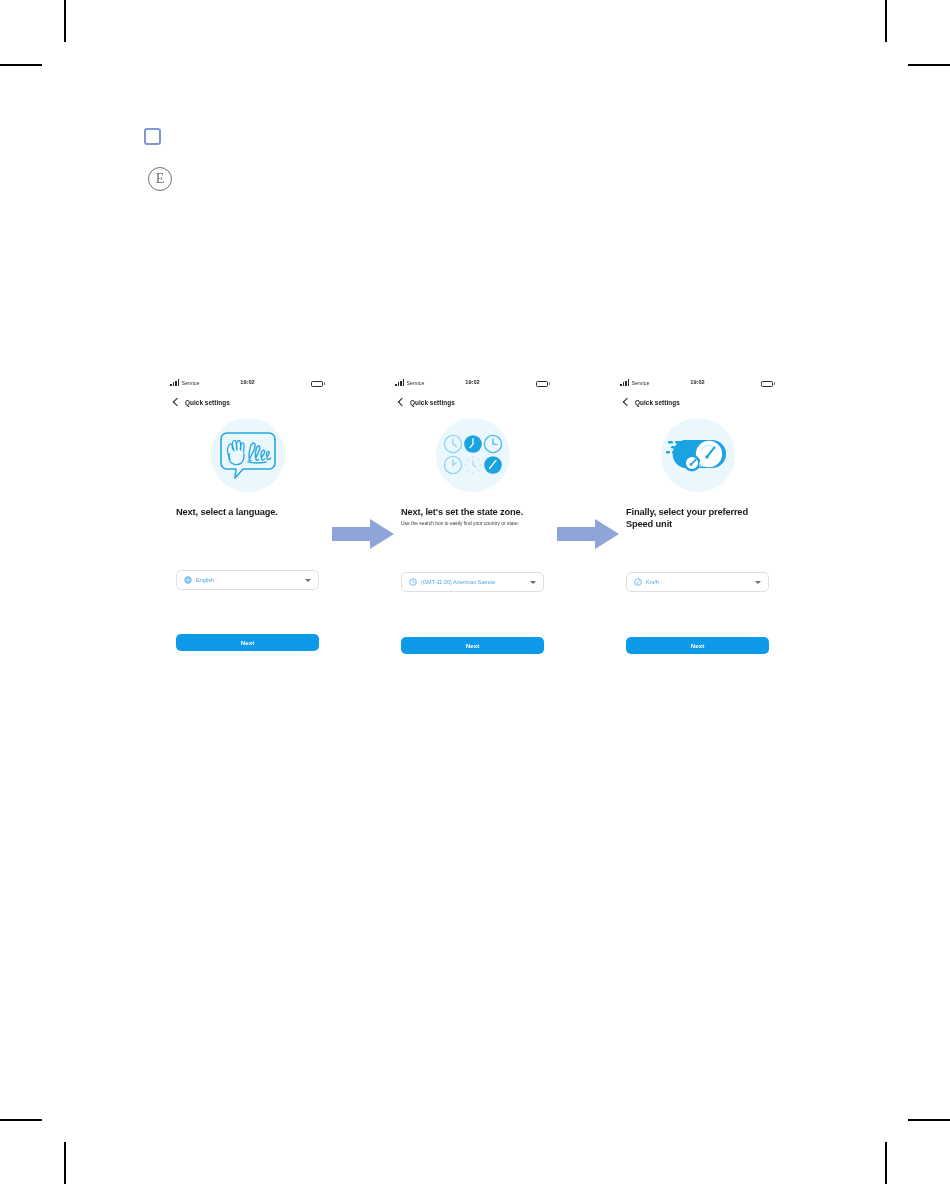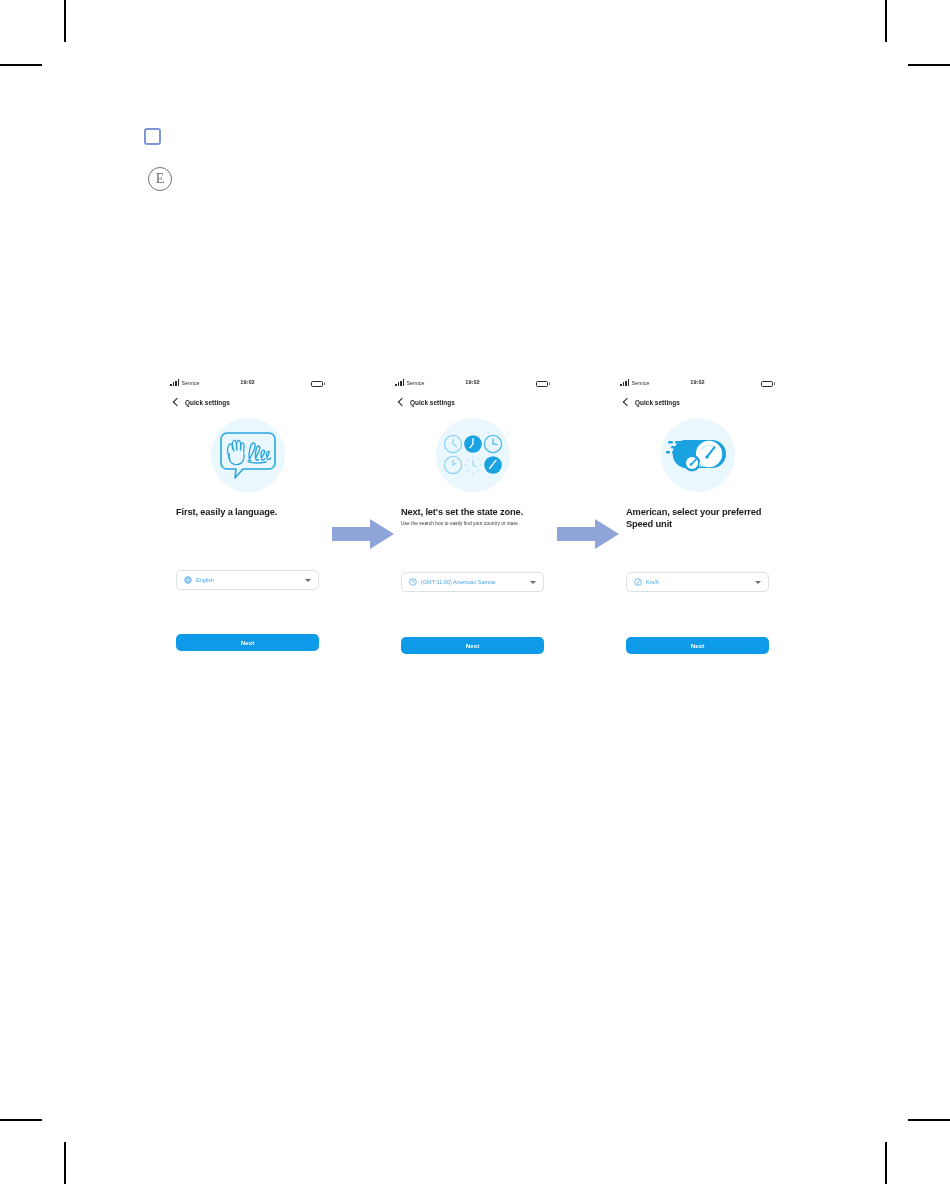--- a/index.html
+++ b/index.html
@@ -304,21 +304,21 @@
         <g fill="none" stroke="#29a8e0" stroke-width="1.4" stroke-linecap="round">
           <path d="M30 29 C30 20 32 14 34.5 14 C36.4 14 36.6 17 35 21 C33.6 24.6 31.8 27.4 30.6 29.6 C29.6 31.4 30.4 32.4 32 31.4"></path>
           <path d="M36.5 28.8 C36 22.5 37.4 17 39.6 17 C41.2 17 41.2 19.6 39.8 22.6 C38.6 25.2 37.2 27.6 36.8 29.4 C36.4 31.2 38 31.8 39.4 30.6"></path>
           <path d="M42 27.6 C41.6 24 43 21 44.8 21.2 C46 21.4 46 23.4 44.6 25.4 C43.4 27.2 42.2 28.6 42.4 30 C42.6 31.4 44.4 31.2 45.6 29.8"></path>
           <path d="M47.6 26.8 C47 24.4 48.2 22 49.6 22.4 C50.6 22.7 50.4 24.4 49.2 26 C48.2 27.4 47.4 28.8 48 30 C48.6 31.1 50.4 30.6 51.6 29"></path>
           <path d="M29 32.6 C33 34 40 34.4 47 33"></path>
         </g>
       </svg>
     </div>
 
-    <div class="heading">First, easily a language.</div>
+    <div class="heading">Next, select a language.</div>
 
     <div class="dropdown dd-1">
       <svg class="dd-icon" viewBox="0 0 16 16">
         <circle cx="8" cy="8" r="6.6" fill="none" stroke="#4aa8e8" stroke-width="1.5"></circle>
         <ellipse cx="8" cy="8" rx="3" ry="6.6" fill="none" stroke="#4aa8e8" stroke-width="1.2"></ellipse>
         <path d="M1.6 8 H14.4 M2.6 4.6 H13.4 M2.6 11.4 H13.4" stroke="#4aa8e8" stroke-width="1.1" fill="none"></path>
       </svg>
       <span class="dd-label">English</span>
       <span class="dd-caret"></span>
     </div>
@@ -451,21 +451,21 @@
 
         <circle cx="26" cy="31" r="8.4" fill="#1aa3e0"></circle>
         <circle cx="26" cy="31" r="6" fill="#ffffff"></circle>
         <path d="M30 27.4 L25.2 32.4" fill="none" stroke="#1aa3e0" stroke-width="1.6" stroke-linecap="round"></path>
         <circle cx="25" cy="32.4" r="1.3" fill="#1aa3e0"></circle>
 
         <text x="40" y="34.6" font-family="Liberation Sans, sans-serif" font-size="6.4" font-weight="700" fill="#ffffff" text-anchor="middle">MPH</text>
       </svg>
     </div>
 
-    <div class="heading">American, select your preferred Speed unit</div>
+    <div class="heading">Finally, select your preferred Speed unit</div>
 
     <div class="dropdown dd-3">
       <svg class="dd-icon" viewBox="0 0 16 16">
         <circle cx="8" cy="8" r="6.6" fill="none" stroke="#4aa8e8" stroke-width="1.5"></circle>
         <path d="M11.4 5.2 L6.8 9.6" fill="none" stroke="#4aa8e8" stroke-width="1.4" stroke-linecap="round"></path>
         <circle cx="6.6" cy="9.8" r="1.1" fill="#4aa8e8"></circle>
       </svg>
       <span class="dd-label">Km/h</span>
       <span class="dd-caret"></span>
     </div>

